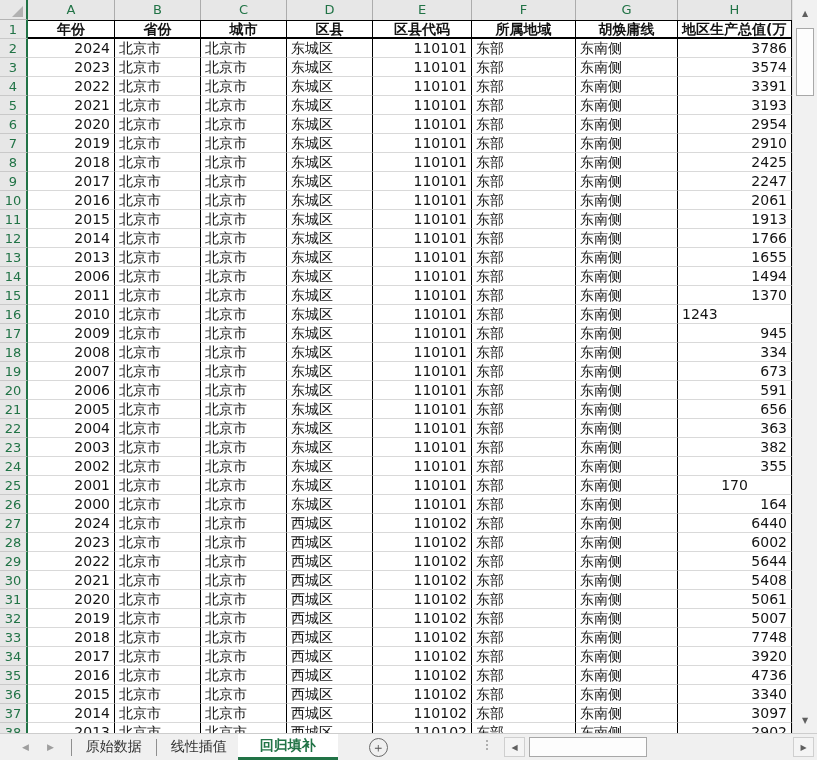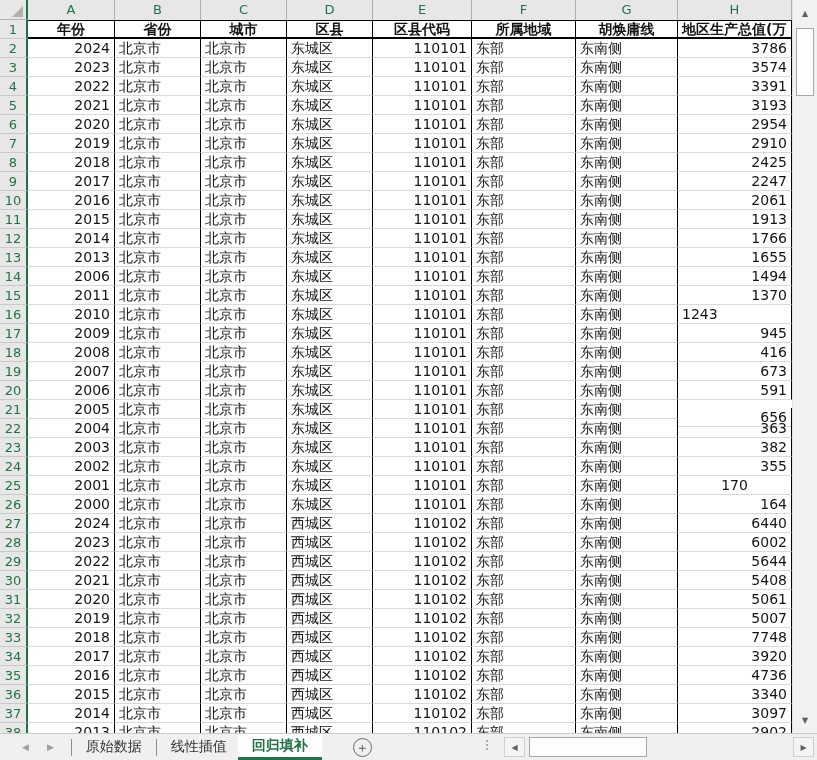--- a/index.html
+++ b/index.html
@@ -33,21 +33,21 @@
   #vbtn-down{bottom:1px;}
   #vthumb{position:absolute;left:3px;width:18px;top:28px;height:68px;background:#fdfdfd;border:1px solid #a8a8a8;box-sizing:border-box;}
   
   #bottom{position:absolute;left:0;top:733px;width:817px;height:27px;background:#f0f0f0;
     border-top:1px solid #cdcdcd;box-sizing:border-box;display:flex;align-items:stretch;}
   .navarrows{display:flex;align-items:center;margin-left:22px;gap:18px;}
   .navarrow{font-size:9px;color:#9e9e9e;}
   #tabs{display:flex;align-items:stretch;margin-left:14px;}
   .tabsep{width:1px;background:#8f8f8f;margin:5px 3px 4px 3px;}
   .tab{display:flex;align-items:center;padding:0 11px;font-size:14px;color:#333;cursor:default;}
-  .tab.active{background:#fff;color:#217346;font-weight:bold;border-bottom:3px solid #217346;box-sizing:border-box;padding:0 14px;}
+  .tab.active{background:#fff;color:#217346;font-weight:bold;border-bottom:3px solid #217346;box-sizing:border-box;padding:0 22px;}
   .addbtn{width:17px;height:17px;border:1px solid #6b6b6b;border-radius:50%;margin-left:31px;align-self:center;
     display:flex;align-items:center;justify-content:center;font-size:13px;line-height:15px;color:#555;}
   .splitter{position:absolute;left:486px;top:6px;display:flex;flex-direction:column;gap:2px;}
   .splitter i{width:2px;height:2px;border-radius:50%;background:#9a9a9a;}
   #hscroll{position:absolute;left:504px;top:3px;width:310px;height:20px;}
   .hbtn{position:absolute;top:0;width:21px;height:20px;border:1px solid #cfcfcf;background:#f4f4f4;box-sizing:border-box;
     display:flex;align-items:center;justify-content:center;font-size:8px;color:#5f5f5f;}
   #hbtn-left{left:0;}
   #hbtn-right{right:0;}
   #htrack{position:absolute;left:21px;right:21px;top:0;height:20px;background:#f0f0f0;}
@@ -264,21 +264,21 @@
         </div>
         <div class="row">
           <div class="rownum">18</div>
           <div class="cell" style="width: 87px; text-align: right;">2008</div>
           <div class="cell" style="width: 86px; text-align: left;">北京市</div>
           <div class="cell" style="width: 86px; text-align: left;">北京市</div>
           <div class="cell" style="width: 86px; text-align: left;">东城区</div>
           <div class="cell" style="width: 99px; text-align: right;">110101</div>
           <div class="cell" style="width: 104px; text-align: left;">东部</div>
           <div class="cell" style="width: 102px; text-align: left;">东南侧</div>
-          <div class="cell" style="width: 114px; text-align: right;">416</div>
+          <div class="cell" style="width: 114px; text-align: right;">334</div>
         </div>
         <div class="row">
           <div class="rownum">19</div>
           <div class="cell" style="width: 87px; text-align: right;">2007</div>
           <div class="cell" style="width: 86px; text-align: left;">北京市</div>
           <div class="cell" style="width: 86px; text-align: left;">北京市</div>
           <div class="cell" style="width: 86px; text-align: left;">东城区</div>
           <div class="cell" style="width: 99px; text-align: right;">110101</div>
           <div class="cell" style="width: 104px; text-align: left;">东部</div>
           <div class="cell" style="width: 102px; text-align: left;">东南侧</div>
@@ -297,21 +297,21 @@
         </div>
         <div class="row">
           <div class="rownum">21</div>
           <div class="cell" style="width: 87px; text-align: right;">2005</div>
           <div class="cell" style="width: 86px; text-align: left;">北京市</div>
           <div class="cell" style="width: 86px; text-align: left;">北京市</div>
           <div class="cell" style="width: 86px; text-align: left;">东城区</div>
           <div class="cell" style="width: 99px; text-align: right;">110101</div>
           <div class="cell" style="width: 104px; text-align: left;">东部</div>
           <div class="cell" style="width: 102px; text-align: left;">东南侧</div>
-          <div class="cell" style="width: 114px; text-align: right; margin-top: 8px;">656</div>
+          <div class="cell" style="width: 114px; text-align: right;">656</div>
         </div>
         <div class="row">
           <div class="rownum">22</div>
           <div class="cell" style="width: 87px; text-align: right;">2004</div>
           <div class="cell" style="width: 86px; text-align: left;">北京市</div>
           <div class="cell" style="width: 86px; text-align: left;">北京市</div>
           <div class="cell" style="width: 86px; text-align: left;">东城区</div>
           <div class="cell" style="width: 99px; text-align: right;">110101</div>
           <div class="cell" style="width: 104px; text-align: left;">东部</div>
           <div class="cell" style="width: 102px; text-align: left;">东南侧</div>

